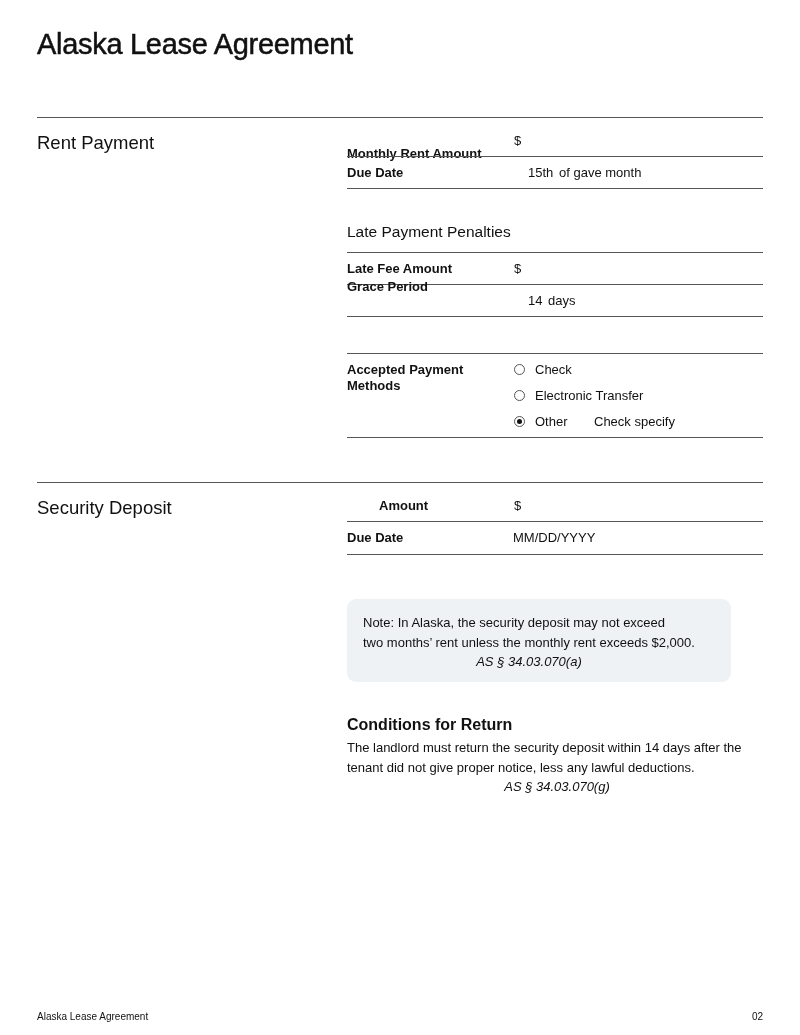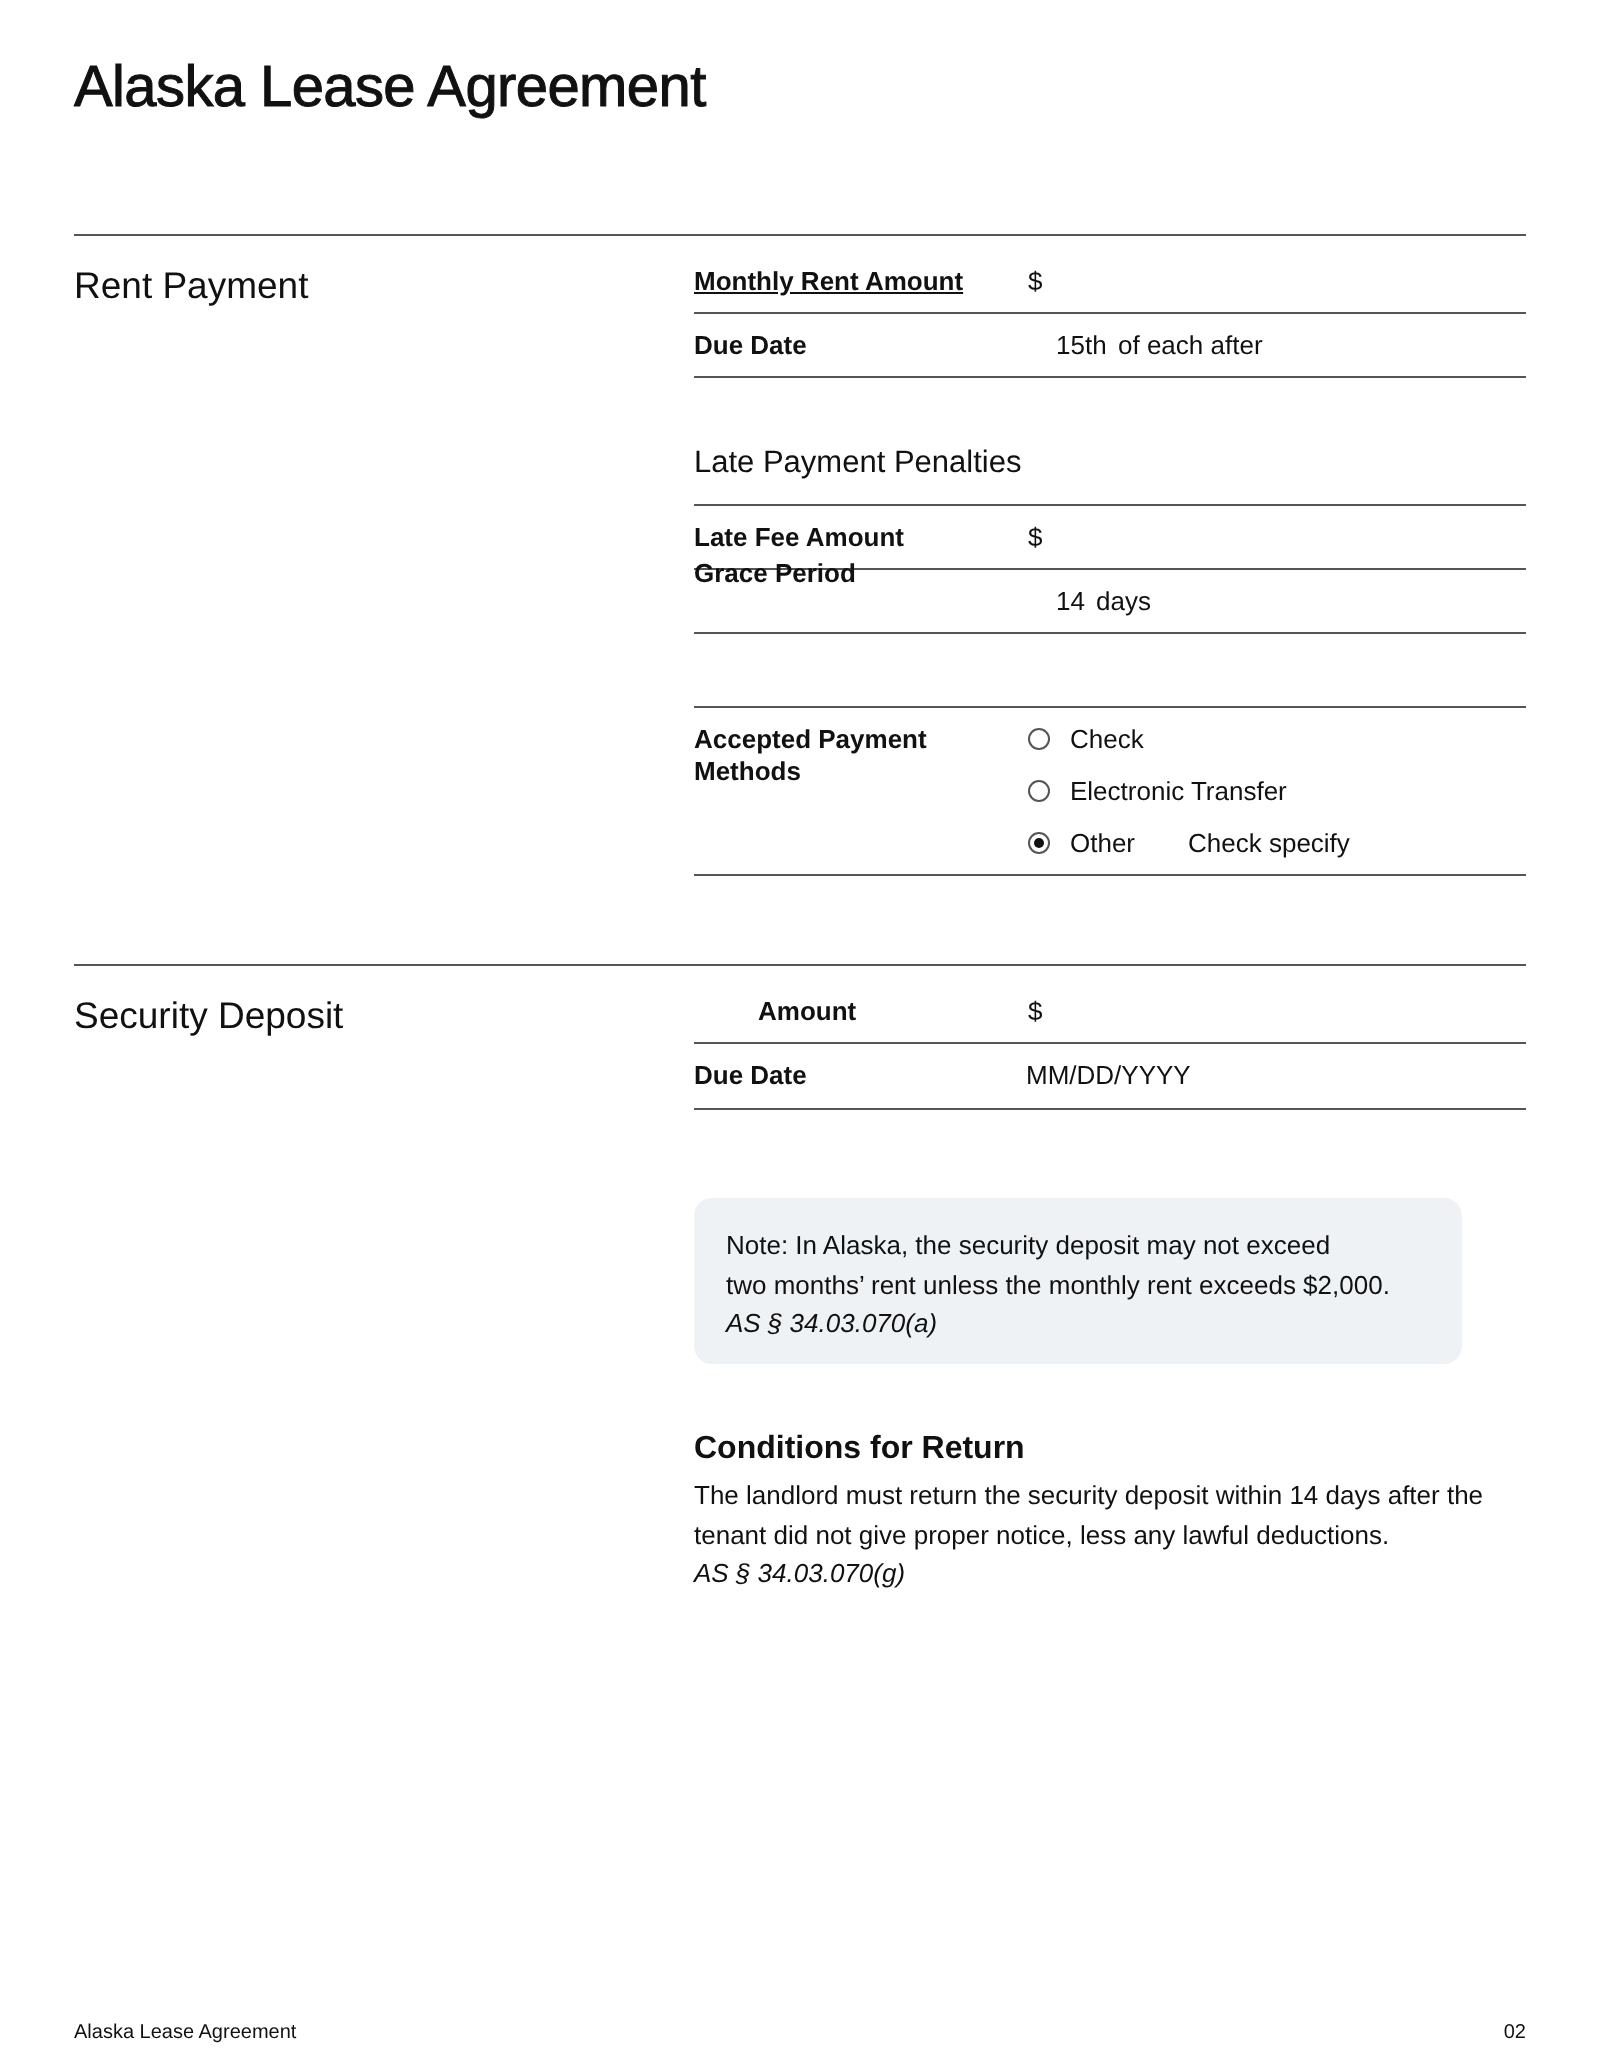--- a/index.html
+++ b/index.html
@@ -25,41 +25,41 @@
     .radio.checked::after {
       content: ""; position: absolute; left: 2px; top: 2px; width: 5px; height: 5px;
       border-radius: 50%; background: #111;
     }
     .radio-label { position: absolute; font-size: 13px; color: #111; }
     .note {
       position: absolute; left: 347px; top: 599px; width: 384px; height: 83px;
       background: #eff2f5; border-radius: 9px;
     }
     .note-text { position: absolute; left: 16px; top: 14px; font-size: 13px; line-height: 19.5px; color: #111; }
-    .italic { font-style: italic; }
+    .italic { font-style: italic; text-align: center; }
     .cond-heading { position: absolute; left: 347px; top: 716px; font-size: 16px; font-weight: 700; }
     .cond-text { position: absolute; left: 347px; top: 738px; width: 420px; font-size: 13px; line-height: 19.7px; }
     .footer { position: absolute; top: 1011px; font-size: 10px; color: #111; }
   </style>
 </head>
 <body>
 
 <div class="title">Alaska Lease Agreement</div>
 
 <div class="rule" style="top:117px;"></div>
 <div class="section-heading" style="top:132px;">Rent Payment</div>
 
-<div class="label" style="top:133px;text-decoration:underline;">Monthly Rent Amount</div>
+<div class="label" style="top:146px;">Monthly Rent Amount</div>
 <div class="value" style="left:514px; top:133px;">$</div>
 <div class="value" style="left:528px; top:128px; width:230px; height:24px;"></div>
 <div class="row-line" style="top:156px;"></div>
 
 <div class="label" style="top:165px;">Due Date</div>
 <div class="value" style="left:528px; top:165px;">15th</div>
-<div class="value" style="left:559px; top:165px;">of each after</div>
+<div class="value" style="left:559px; top:165px;">of gave month</div>
 <div class="row-line" style="top:188px;"></div>
 
 <div class="subheading" style="top:223px;">Late Payment Penalties</div>
 <div class="row-line" style="top:252px;"></div>
 
 <div class="label" style="top:261px;">Late Fee Amount</div>
 <div class="value" style="left:514px; top:261px;">$</div>
 <div class="value" style="left:528px; top:256px; width:230px; height:24px;"></div>
 <div class="row-line" style="top:284px;"></div>
 

